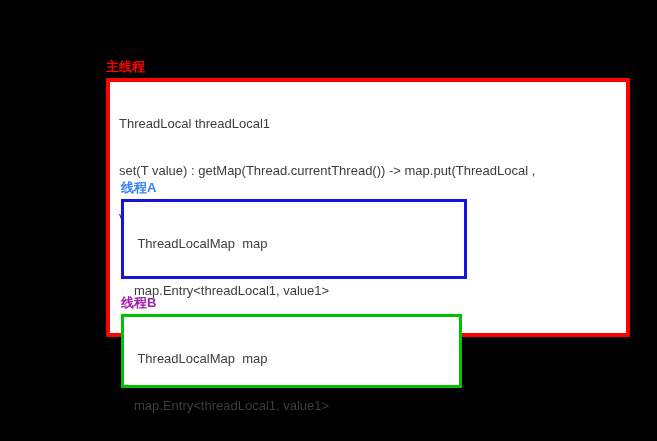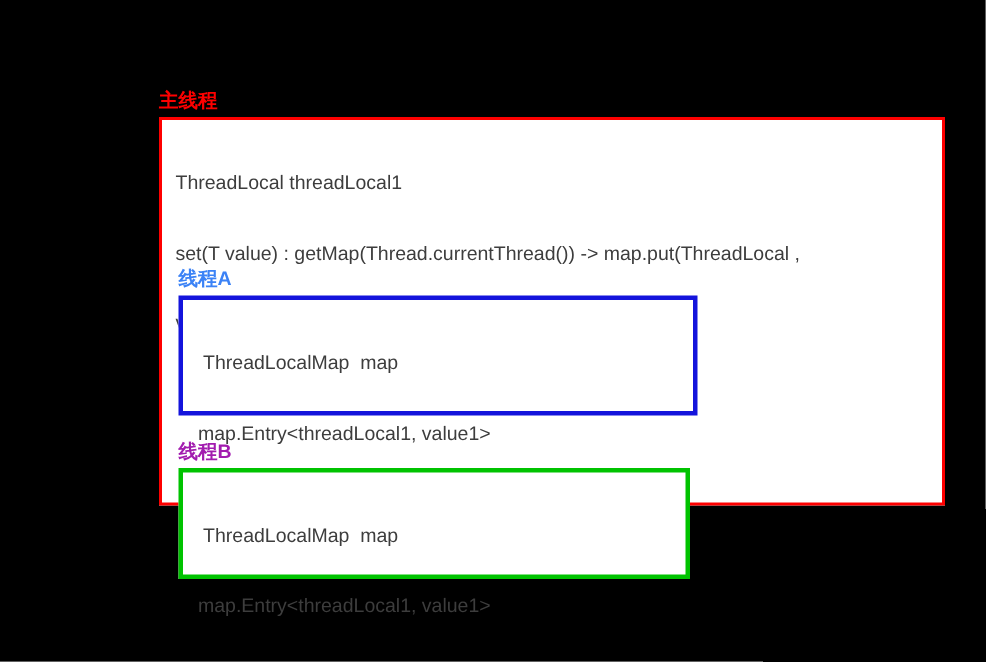--- a/index.html
+++ b/index.html
@@ -25,21 +25,21 @@
     font-weight: bold;
     white-space: pre;
   }
   .main-box {
     position: absolute;
     left: 106px;
     top: 78px;
     width: 524px;
     height: 259px;
     box-sizing: border-box;
-    border: 2px solid #a21caf;
+    border: 4px solid #a21caf;
     background: #fff;
   }
   .label-main {
     left: 106px;
     top: 59px;
   }
   .code {
     position: absolute;
     font-size: 13px;
     line-height: 15.5px;

